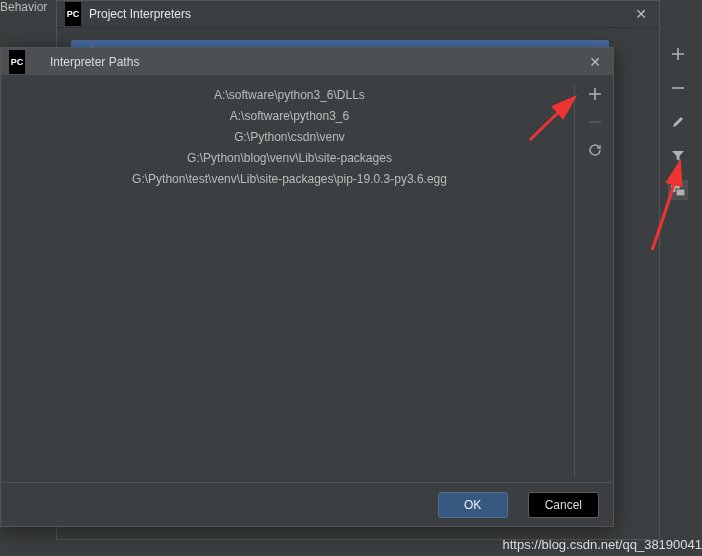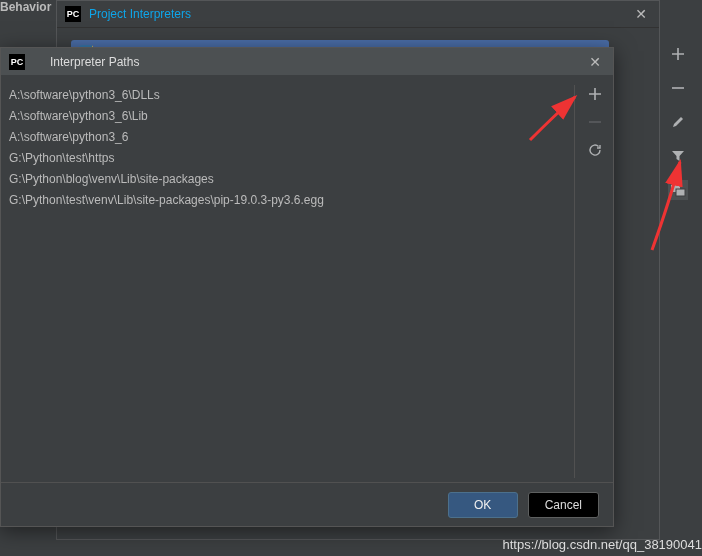--- a/index.html
+++ b/index.html
@@ -1,46 +1,46 @@
 <!DOCTYPE html>
 <html><head>
   <meta charset="utf-8">
   <style>
     * { margin: 0; padding: 0; box-sizing: border-box; font-family: "Segoe UI", Arial, sans-serif; }
     body { width: 702px; height: 556px; background: #3c3f41; overflow: hidden; position: relative; }
     
     .sidebar-left { position: absolute; left: 0; top: 0; width: 56px; height: 556px; background: #3c3f41; }
-    .sidebar-label { color: #bbb; font-size: 12px; padding: 0; font-weight: bold; }
+    .sidebar-label { color: #bbb; font-size: 12px; padding: 0; }
     
     .parent-window { position: absolute; left: 56px; top: 0; width: 604px; height: 540px; background: #3c3f41; border: 1px solid #545658; }
     .parent-titlebar { height: 27px; background: #3c3f41; display: flex; align-items: center; padding: 0 8px; border-bottom: 1px solid #323232; }
-    .pc-icon { width: 16px; height: 16px; background: #000; color: #fff; font-size: 9px; font-weight: bold; display: flex; align-items: center; justify-content: center; margin-right: 8px; }
-    .parent-title { color: #0ea5e9; font-size: 12px; flex: 1; }
+    .pc-icon { width: 16px; height: 24px; background: #000; color: #fff; font-size: 9px; font-weight: bold; display: flex; align-items: center; justify-content: center; margin-right: 8px; }
+    .parent-title { color: #e5e5e5; font-size: 12px; flex: 1; }
     .close-x { color: #bbb; font-size: 14px; cursor: pointer; padding: 0 4px; }
     
     .parent-content { position: relative; height: calc(100% - 27px); }
     .interp-row { position: absolute; top: 12px; left: 14px; right: 50px; height: 24px; background: #4a6da7; border-radius: 3px; display: flex; align-items: center; padding: 0 8px; }
     .python-icon { width: 14px; height: 14px; background: linear-gradient(135deg, #3776ab 50%, #ffd43b 50%); border-radius: 3px; margin-right: 6px; }
     .interp-text { color: #ddd; font-size: 12px; }
     
     .right-toolbar { position: absolute; right: 0; top: 30px; width: 40px; display: flex; flex-direction: column; align-items: center; gap: 14px; padding-top: 8px; }
     .tool-btn { width: 20px; height: 20px; display: flex; align-items: center; justify-content: center; color: #afb1b3; cursor: pointer; font-size: 16px; }
     
     .dialog { position: absolute; left: 0; top: 47px; width: 614px; height: 480px; background: #3c3f41; border: 1px solid #555; box-shadow: 0 4px 20px rgba(0,0,0,0.5); z-index: 10; }
     .dialog-titlebar { height: 27px; background: #4c5052; display: flex; align-items: center; padding: 0 8px; }
     .dialog-title { color: #ddd; font-size: 12px; flex: 1; margin-left: 17px; }
     
-    .dialog-body { position: relative; height: calc(100% - 27px - 44px); padding: 12px; }
+    .dialog-body { position: relative; height: calc(100% - 27px - 44px); padding: 12px; text-align: center; }
     .path-list { position: absolute; top: 10px; left: 4px; right: 38px; bottom: 4px; background: #3c3f41; overflow: auto; border-right: 1px solid #515151; }
     .path-item { color: #bbb; font-size: 12px; padding: 2px 4px; line-height: 17px; white-space: nowrap; }
     .dialog-tools { position: absolute; right: 0; top: 10px; width: 36px; display: flex; flex-direction: column; align-items: center; gap: 10px; }
     .dtool { width: 18px; height: 18px; display: flex; align-items: center; justify-content: center; color: #afb1b3; font-size: 15px; cursor: pointer; }
     .dtool.disabled { color: #5a5d5f; cursor: default; }
     
-    .dialog-footer { height: 44px; display: flex; justify-content: flex-end; align-items: center; gap: 10px; padding: 0 14px; border-top: 1px solid #515151; }
+    .dialog-footer { height: 44px; display: flex; justify-content: flex-end; align-items: center; gap: 20px; padding: 0 14px; border-top: 1px solid #515151; }
     .btn { height: 26px; min-width: 70px; padding: 0 16px; border-radius: 3px; font-size: 12px; cursor: pointer; border: 1px solid #5e6060; background: #000000; color: #ddd; }
     .btn.primary { background: #365880; border-color: #4c708c; color: #f0f0f0; }
     .watermark { position: absolute; right: 0; bottom: 4px; color: #ddd; font-size: 13px; z-index: 30; }
     
     svg.arrow-svg { position: absolute; pointer-events: none; z-index: 20; }
   </style>
 </head>
 <body>
 
 <div class="sidebar-left">
@@ -92,23 +92,22 @@
 
 <div class="dialog">
   <div class="dialog-titlebar">
     <div class="pc-icon">PC</div>
     <div class="dialog-title">Interpreter Paths</div>
     <div class="close-x">✕</div>
   </div>
   <div class="dialog-body">
     <div class="path-list">
       <div class="path-item">A:\software\python3_6\DLLs</div>
-      <div class="path-item">A:\software\python3_6\Lib</div>
       <div class="path-item">A:\software\python3_6</div>
-      <div class="path-item">G:\Python\test\https</div>
+      <div class="path-item">G:\Python\csdn\venv</div>
       <div class="path-item">G:\Python\blog\venv\Lib\site-packages</div>
       <div class="path-item">G:\Python\test\venv\Lib\site-packages\pip-19.0.3-py3.6.egg</div>
     </div>
     <div class="dialog-tools">
       <div class="dtool">
           <svg width="14" height="14" viewBox="0 0 14 14">
             <path d="M7 1v12M1 7h12" stroke="#afb1b3" stroke-width="1.6"></path>
           </svg>
         </div>
       <div class="dtool disabled">

